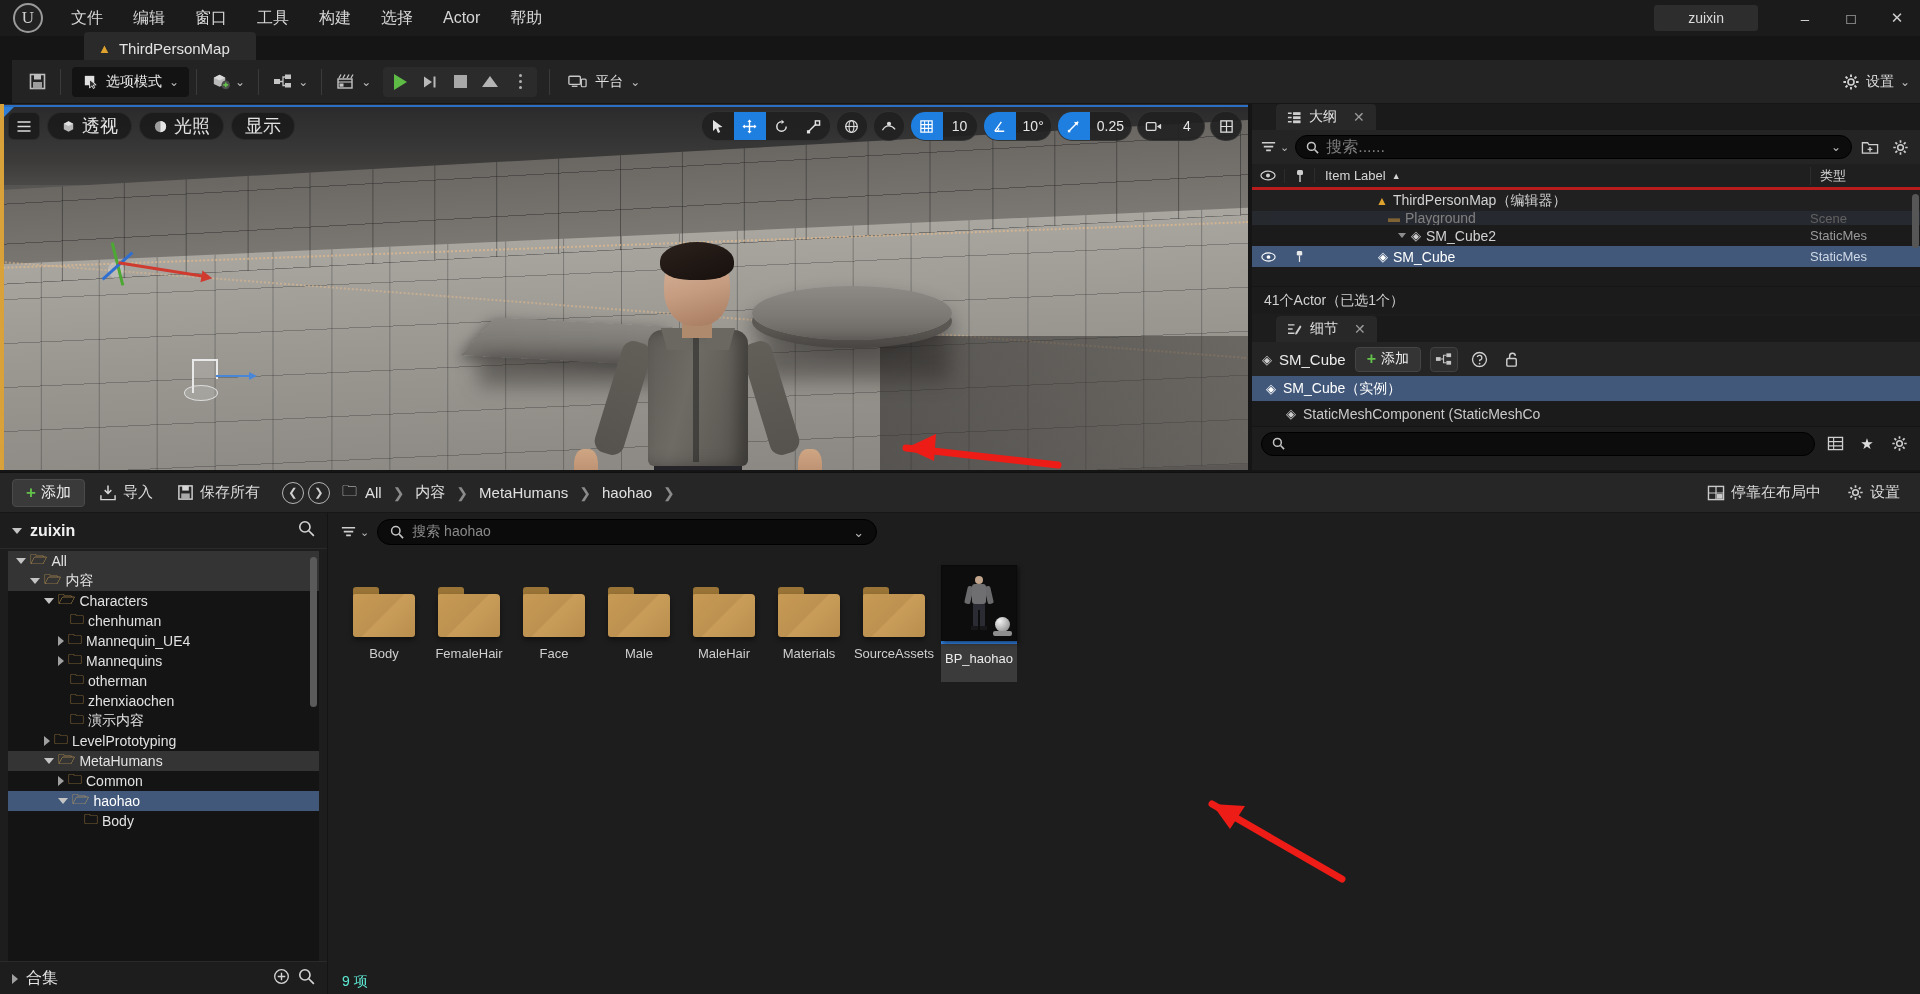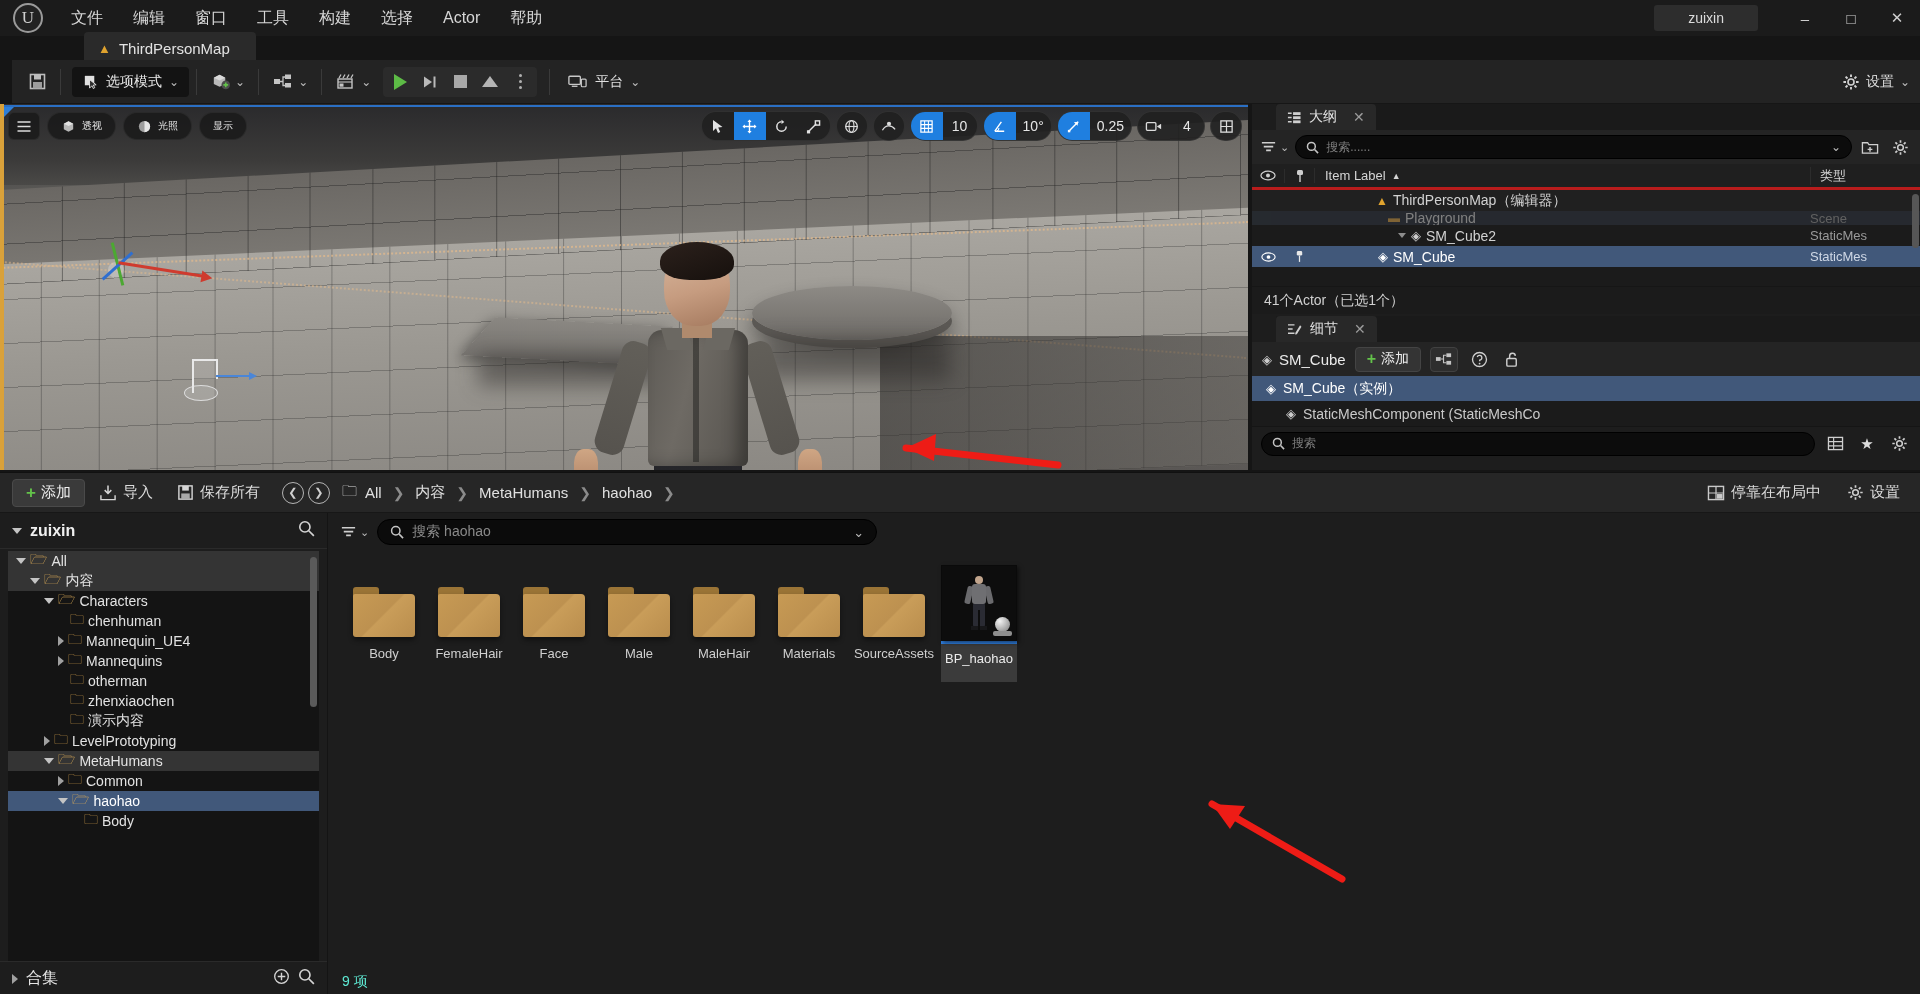--- a/index.html
+++ b/index.html
@@ -247,21 +247,21 @@
     position: absolute; left: 0; top: 104px; width: 4px; height: 366px; background: #d9a13a;
   }
 
   
   .vp-topleft {
     position: absolute; left: 8px; top: 8px; display: flex; align-items: center; gap: 7px;
   }
   .vp-pill {
     height: 28px; border-radius: 14px; background: rgba(26,26,26,.86);
     display: flex; align-items: center; gap: 6px; padding: 0 13px;
-    font-size: 10px; color: #e4e4e4; border: 1px solid rgba(255,255,255,.06);
+    font-size: 18px; color: #e4e4e4; border: 1px solid rgba(255,255,255,.06);
   }
   .vp-pill.sq { width: 32px; justify-content: center; padding: 0; border-radius: 6px; }
   .vp-topright {
     position: absolute; right: 6px; top: 7px; display: flex; align-items: center; gap: 5px;
   }
   .gz-pill {
     height: 30px; border-radius: 15px; background: rgba(32,32,32,.9);
     display: flex; align-items: center; border: 1px solid rgba(255,255,255,.07);
     overflow: hidden;
   }
@@ -293,21 +293,21 @@
   .outliner-toolbar {
     height: 34px; background: #242424; display: flex; align-items: center; gap: 6px;
     padding: 0 8px;
   }
   .filter-btn { display: flex; align-items: center; gap: 3px; color: #cfcfcf; }
   .search-box {
     flex: 1; height: 24px; background: #0c0c0c; border-radius: 12px;
     display: flex; align-items: center; gap: 7px; padding: 0 10px;
     border: 1px solid #000;
   }
-  .search-box .ph { flex: 1; color: #7d7d7d; font-size: 12px; }
+  .search-box .ph { flex: 1; color: #7d7d7d; font-size: 16px; }
   .ic-btn { width: 24px; height: 24px; display: flex; align-items: center; justify-content: center; color: #c9c9c9; }
 
   .col-head {
     height: 26px; background: #1f1f1f; display: flex; align-items: center;
     border-bottom: 3px solid #b91c1c; font-size: 13px; color: #b9b9b9;
   }
   .ch-eye { width: 32px; display: flex; justify-content: center; }
   .ch-pin { width: 30px; display: flex; justify-content: center; border-left: 1px solid #2c2c2c; }
   .ch-label { flex: 1; padding-left: 10px; display: flex; align-items: center; gap: 6px;
               border-left: 1px solid #2c2c2c; color: #d5d5d5; }
@@ -960,21 +960,20 @@
         <span class="cube-ico">◈</span>
         <span>StaticMeshComponent (StaticMeshCo</span>
       </div>
     </div>
     <div class="det-search">
       <div class="search-box" style="flex:1">
         <svg width="13" height="13" viewBox="0 0 14 14">
           <circle cx="5.8" cy="5.8" r="4.2" fill="none" stroke="#c5c5c5" stroke-width="1.6"></circle>
           <path d="M9.2 9.2 L13 13" stroke="#c5c5c5" stroke-width="1.7"></path>
         </svg>
-        <span class="ph">搜索</span>
       </div>
       <div class="ic-btn">
         <svg width="17" height="15" viewBox="0 0 18 16">
           <rect x="1.5" y="1.5" width="15" height="13" fill="none" stroke="#cfcfcf" stroke-width="1.4"></rect>
           <path d="M1.5 6 h15 M1.5 10.5 h15 M7 1.5 v13" stroke="#cfcfcf" stroke-width="1.2"></path>
         </svg>
       </div>
       <div class="ic-btn">
         <span style="font-size:15px;color:#dcdcdc">★</span>
       </div>

